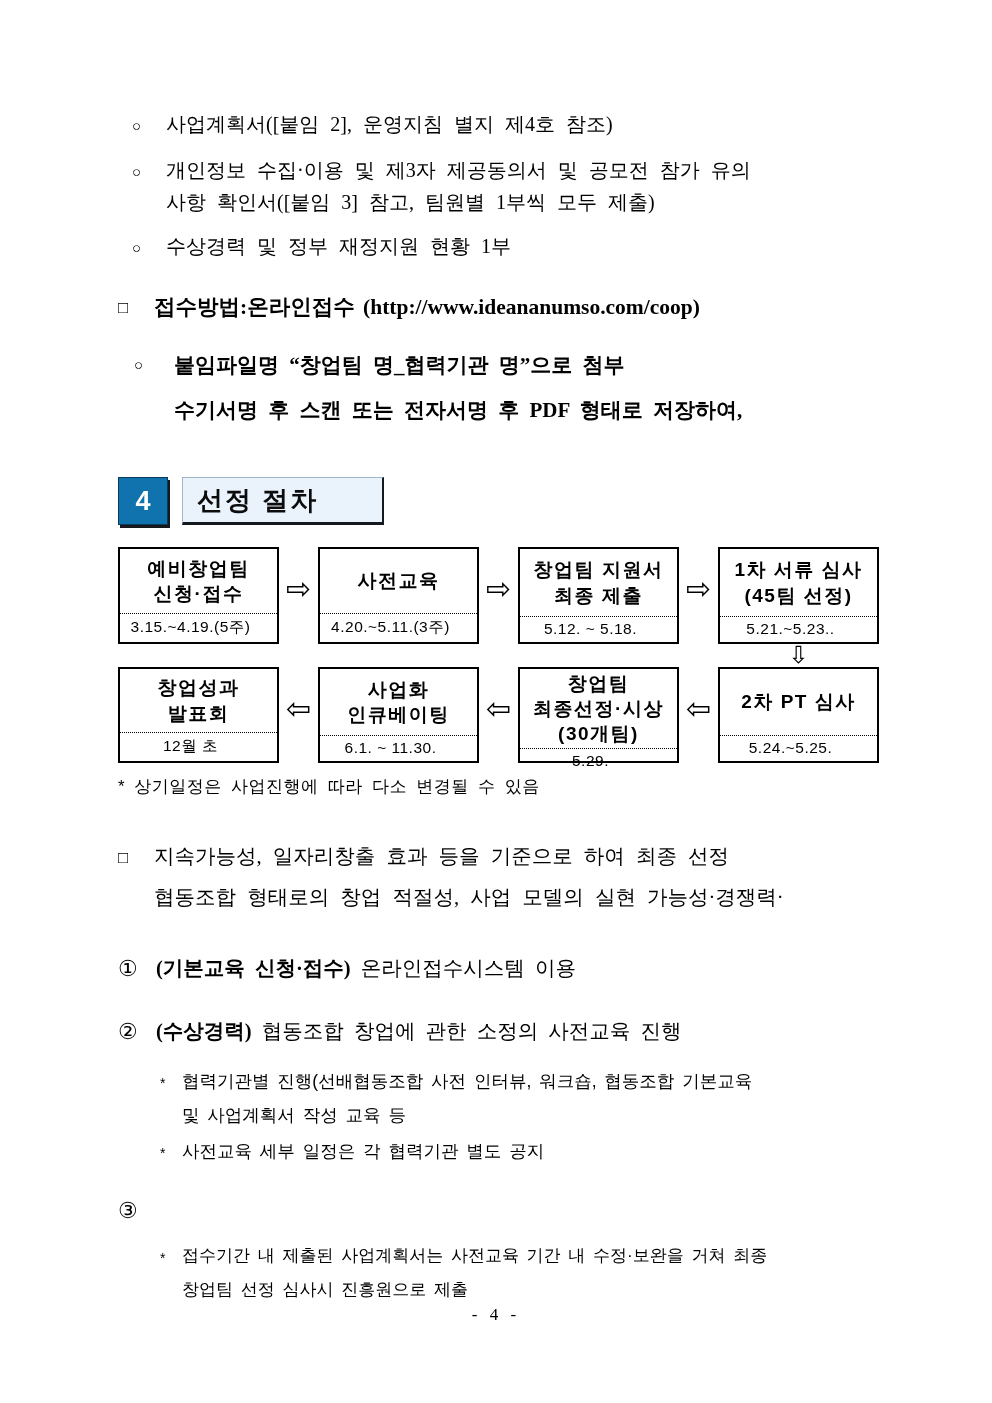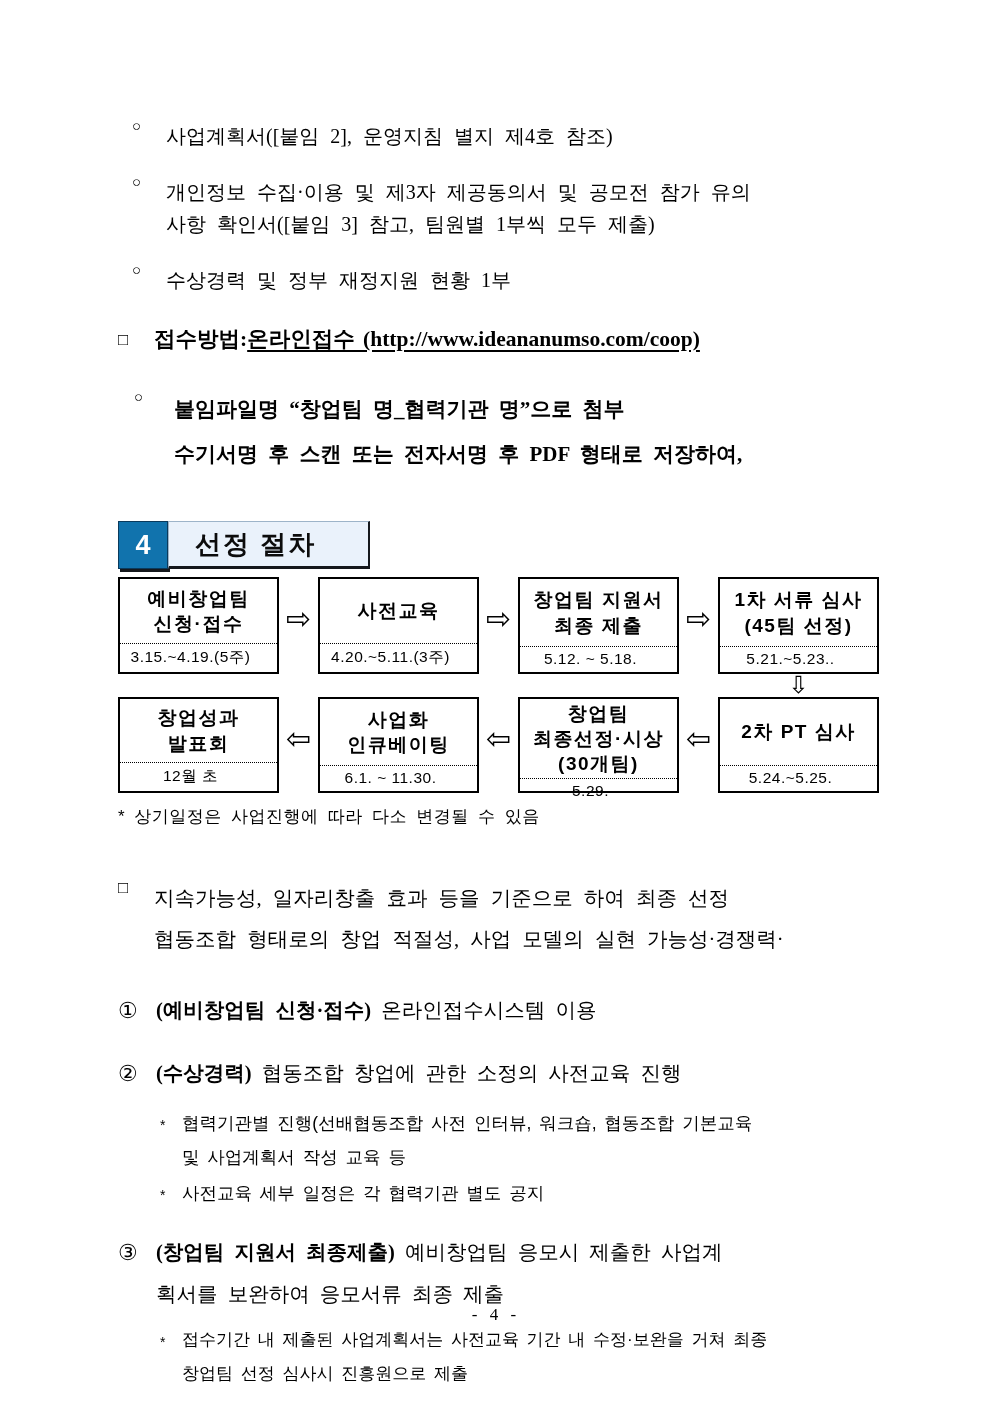--- a/index.html
+++ b/index.html
@@ -10,47 +10,47 @@
   }
   .content { position:absolute; left:118px; top:0; width:762px; }
 
   
   .b-item { display:flex; margin-top:16px; font-size:20px; line-height:28px; word-spacing:6px; }
   .b-item.first { margin-top:110px; }
   .b-item .marker { width:34px; flex:0 0 34px; font-size:15px; padding-top:2px; }
   .b-item.circle { margin-left:14px; }
   .b-item.circle .marker { width:34px; flex:0 0 34px; }
   .b-lines div { margin-top:4px; }
-  .b-lines div:first-child { margin-top:12px; }
+  .b-lines div:first-child { margin-top:0; }
 
   
   .method { display:flex; margin-top:30px; font-size:21.5px; font-weight:bold; line-height:30px; word-spacing:3px; }
   .method .marker { width:36px; flex:0 0 36px; font-size:17px; font-weight:normal; padding-top:1px; }
-  .method .link { text-decoration:underline; text-underline-offset:4px; }
+  .method .link { text-underline-offset:4px; }
 
   .method-sub { display:flex; margin-left:16px; margin-top:22px; font-size:21px; font-weight:bold; line-height:41px; word-spacing:5px; }
   .method-sub .marker { width:40px; flex:0 0 40px; font-size:15px; font-weight:normal; }
 
   
   .sec-header { display:flex; align-items:stretch; margin-top:46px; height:48px;
     font-family:"Liberation Sans","DejaVu Sans",sans-serif; }
   .sec-num {
     width:50px; flex:0 0 50px; background:#1173AD; color:#fff;
     font-size:27px; font-weight:bold; display:flex; align-items:center; justify-content:center;
     border:1px solid #0a3a5c; box-shadow:2px 3px 0 #15181c;
   }
   .sec-title {
-    width:202px; background:#EAF2FB;
+    margin-left:14px; width:202px; background:#EAF2FB;
     border:1px solid #9db4c9; border-right:2px solid #15181c; border-bottom:3px solid #15181c;
     font-size:26px; font-weight:bold; letter-spacing:2px;
-    display:flex; align-items:center; padding-left:26px; color:#0c0c0c;
-  }
-
-  
-  .flow { margin-top:8px; width:762px; font-family:"Liberation Sans","DejaVu Sans",sans-serif; }
+    display:flex; align-items:center; padding-left:14px; color:#0c0c0c;
+  }
+
+  
+  .flow { margin-top:22px; width:762px; font-family:"Liberation Sans","DejaVu Sans",sans-serif; }
   .flow-row { display:grid; grid-template-columns:161px 39px 161px 39px 161px 39px 161px; align-items:stretch; }
   .fbox { border:2px solid #000; background:#fff; display:flex; flex-direction:column; height:97px; }
   .flow-row.r2 .fbox { height:96px; }
   .ftitle {
     flex:1; display:flex; align-items:center; justify-content:center; text-align:center;
     font-weight:bold; font-size:19px; line-height:1.32; letter-spacing:1.5px; white-space:pre-line; padding:2px 0;
   }
   .fdate {
     flex:0 0 auto; border-top:1px dotted #000; text-align:center;
     font-size:15.5px; padding:3px 16px 4px 0; letter-spacing:0.5px;
@@ -195,21 +195,21 @@
     <div class="b-lines">
       <div>지속가능성, 일자리창출 효과 등을 기준으로 하여 최종 선정</div>
       <div>협동조합 형태로의 창업 적절성, 사업 모델의 실현 가능성·경쟁력·</div>
     </div>
   </div>
 
   <div class="step" style="margin-top:36px;">
     <span class="snum">①</span>
     <div class="stext">
       <div>
-        <span class="bold">(예비창업팀 신청·접수)</span><span> 온라인접수시스템 이용</span>
+        <span class="bold">(기본교육 신청·접수)</span><span> 온라인접수시스템 이용</span>
       </div>
     </div>
   </div>
 
   <div class="step">
     <span class="snum">②</span>
     <div class="stext">
       <div>
         <span class="bold">(수상경력)</span><span> 협동조합 창업에 관한 소정의 사전교육 진행</span>
       </div>
@@ -225,26 +225,20 @@
   </div>
   <div class="subnote" style="margin-top:2px;">
     <span class="star">*</span>
     <div>
       <div>사전교육 세부 일정은 각 협력기관 별도 공지</div>
     </div>
   </div>
 
   <div class="step" style="margin-top:24px;">
     <span class="snum">③</span>
-    <div class="stext">
-      <div>
-        <span class="bold">(창업팀 지원서 최종제출)</span><span> 예비창업팀 응모시 제출한 사업계</span>
-      </div>
-      <div>획서를 보완하여 응모서류 최종 제출</div>
-    </div>
   </div>
 
   <div class="subnote small" style="margin-top:12px;">
     <span class="star">*</span>
     <div>
       <div>접수기간 내 제출된 사업계획서는 사전교육 기간 내 수정·보완을 거쳐 최종</div>
       <div>창업팀 선정 심사시 진흥원으로 제출</div>
     </div>
   </div>
 

